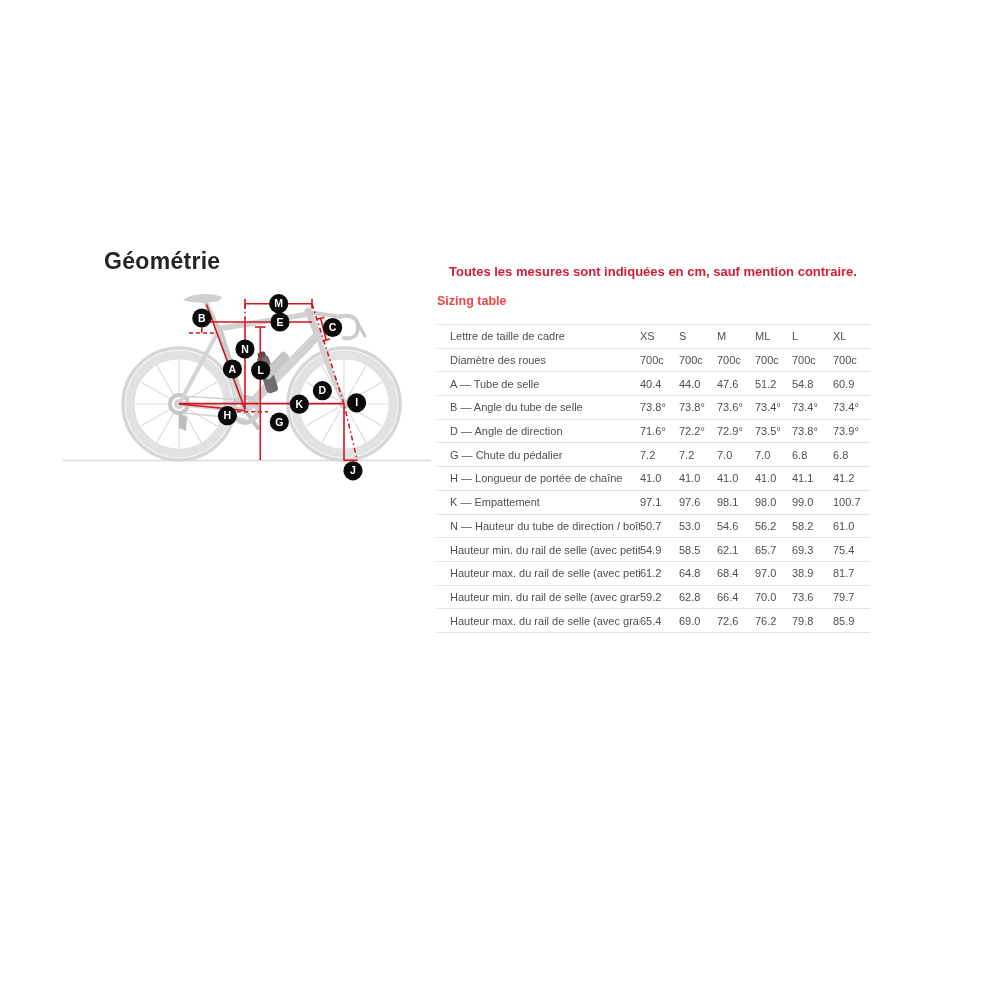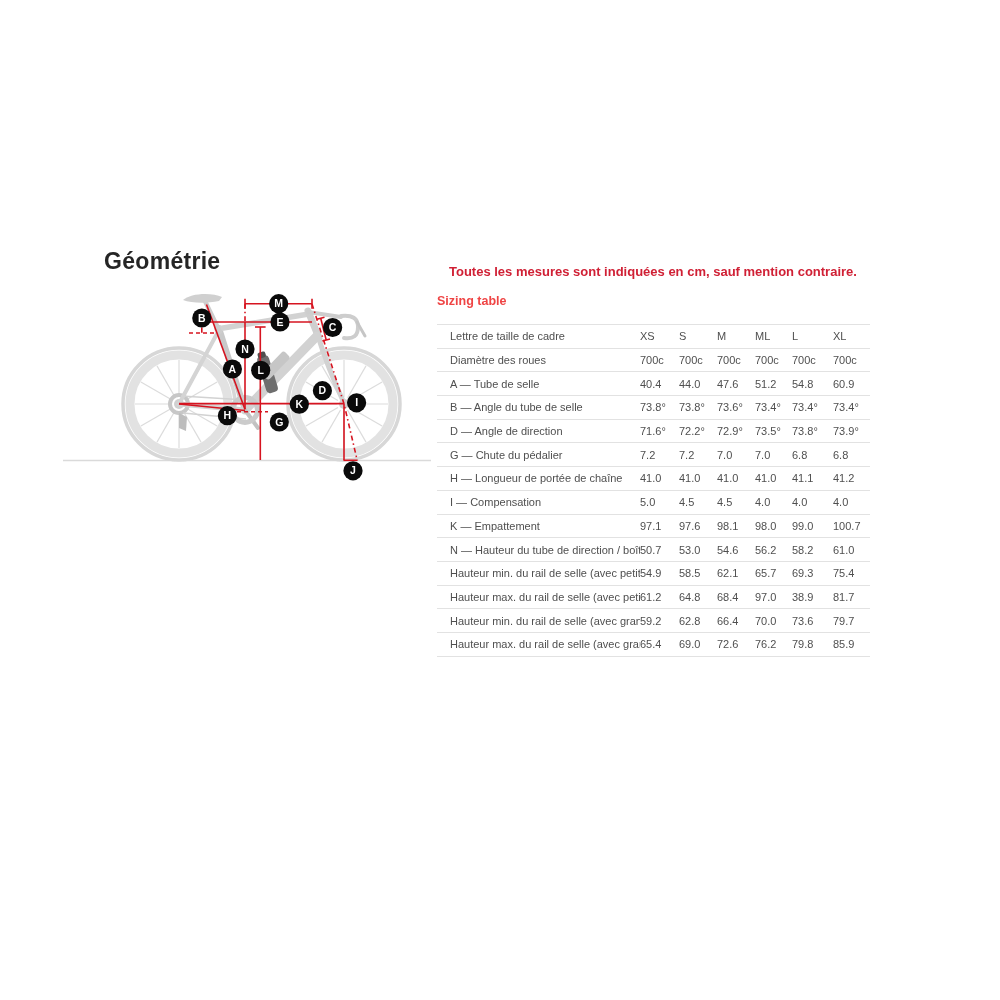--- a/index.html
+++ b/index.html
@@ -254,29 +254,20 @@
       <tr>
         <th>H — Longueur de portée de chaîne</th>
         <td>41.0</td>
         <td>41.0</td>
         <td>41.0</td>
         <td>41.0</td>
         <td>41.1</td>
         <td>41.2</td>
       </tr>
       <tr>
-        <th>I — Compensation</th>
-        <td>5.0</td>
-        <td>4.5</td>
-        <td>4.5</td>
-        <td>4.0</td>
-        <td>4.0</td>
-        <td>4.0</td>
-      </tr>
-      <tr>
         <th>K — Empattement</th>
         <td>97.1</td>
         <td>97.6</td>
         <td>98.1</td>
         <td>98.0</td>
         <td>99.0</td>
         <td>100.7</td>
       </tr>
       <tr>
         <th>N — Hauteur du tube de direction / boîtier</th>

